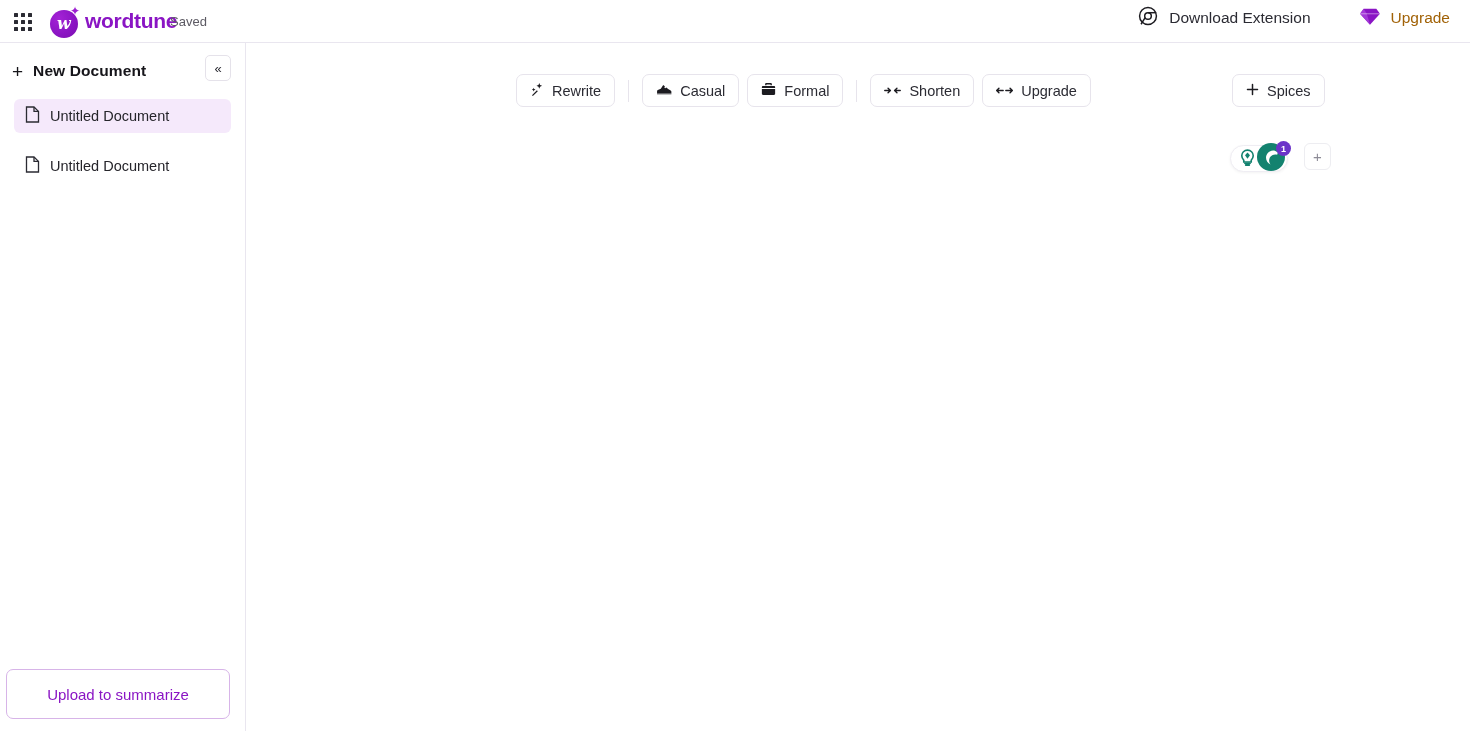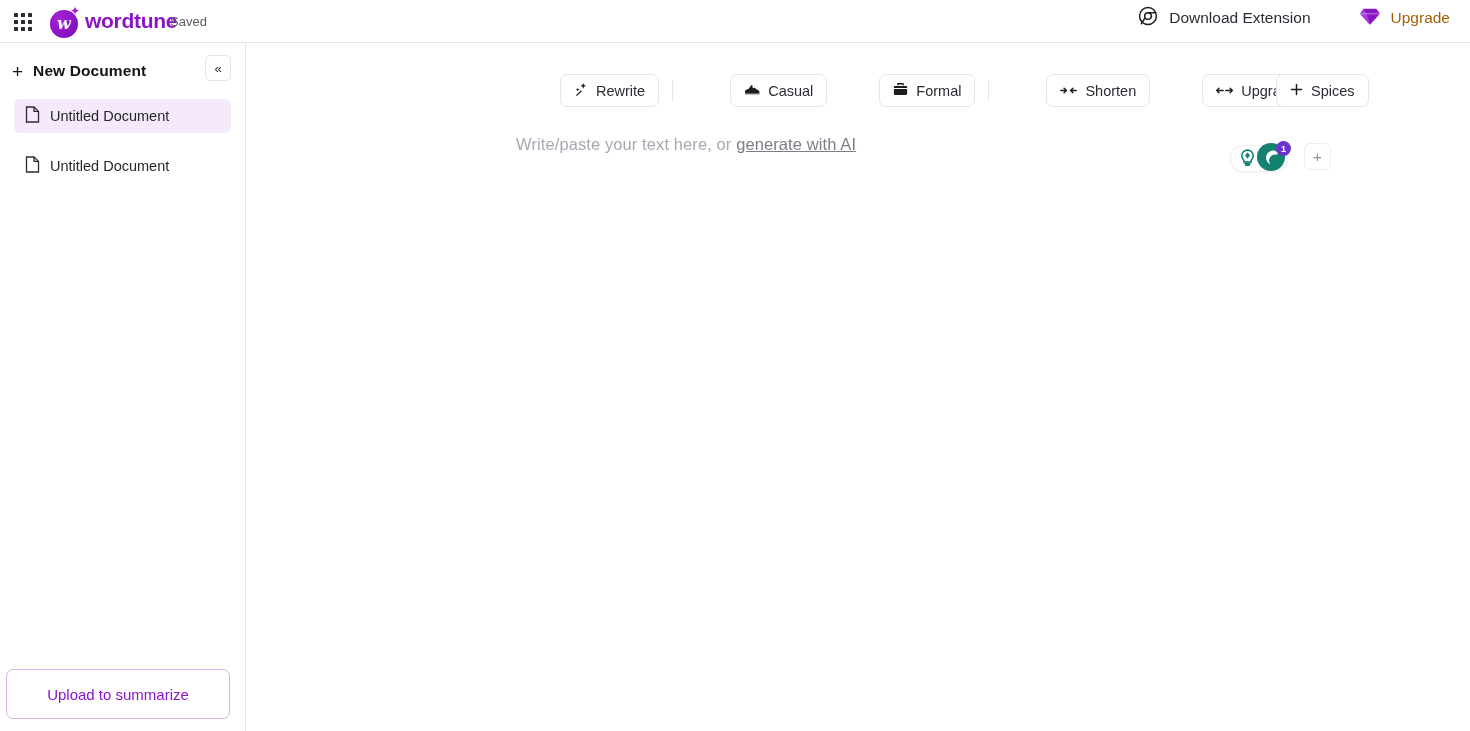--- a/index.html
+++ b/index.html
@@ -95,21 +95,21 @@
   }
 
   
   #main { position: absolute; left: 246px; top: 43px; width: 1224px; height: 688px; background: #fff; }
 
   #toolbar { position: absolute; left: 270px; top: 31px; display: flex; align-items: center; }
   .tb-btn {
     height: 33px; display: inline-flex; align-items: center; gap: 8px;
     padding: 0 13px; border: 1px solid #e7e4ec; border-radius: 7px;
     background: #fff; font-size: 14.5px; color: #2b2b33; cursor: pointer;
-    font-family: "Liberation Sans", sans-serif; white-space: nowrap; margin-left: 44px;
+    font-family: "Liberation Sans", sans-serif; white-space: nowrap;
   }
   .tb-divider { width: 1px; height: 22px; background: #e7e4ec; margin: 0 13px; }
   .tb-gap { width: 8px; }
   #spices-btn { position: absolute; left: 986px; top: 31px; }
 
   
   #editor-area { position: absolute; left: 270px; top: 92px; width: 900px; }
   #placeholder { font-size: 16.5px; color: #a9a7b2; letter-spacing: 0.1px; }
   #generate-link { color: #7e7c88; text-decoration: underline; cursor: pointer; }
 
@@ -308,25 +308,20 @@
 
   <div class="tb-btn" id="spices-btn">
     <span>
       <svg width="13" height="13" viewBox="0 0 14 14" stroke="#1c1b20" stroke-width="1.6" stroke-linecap="round">
         <path d="M7 1.6 V12.4 M1.6 7 H12.4"></path>
       </svg>
     </span>
     <span>Spices</span>
   </div>
 
-  <div id="editor-area">
-    <div id="placeholder">
-      <span>Write/paste your text here, or </span><span id="generate-link">generate with AI</span>
-    </div>
-  </div>
 
   <div id="assist-pill"></div>
 
   <div id="bulb-icon">
     <svg width="21" height="21" viewBox="0 0 22 22">
       <path d="M11 2.2 C7.6 2.2 5 4.8 5 8.1 C5 10.2 6.1 11.6 7.1 12.8 L7.1 14.6 L14.9 14.6 L14.9 12.8 C15.9 11.6 17 10.2 17 8.1 C17 4.8 14.4 2.2 11 2.2 Z" fill="none" stroke="#13826f" stroke-width="1.7"></path>
       <path d="M8.2 16.1 H13.8 M9.1 18 H12.9" stroke="#13826f" stroke-width="1.7" stroke-linecap="round"></path>
       <path d="M11 4.6 L13.6 7.6 L11 11.2 L8.4 7.6 Z" fill="#13826f"></path>
     </svg>
   </div>

